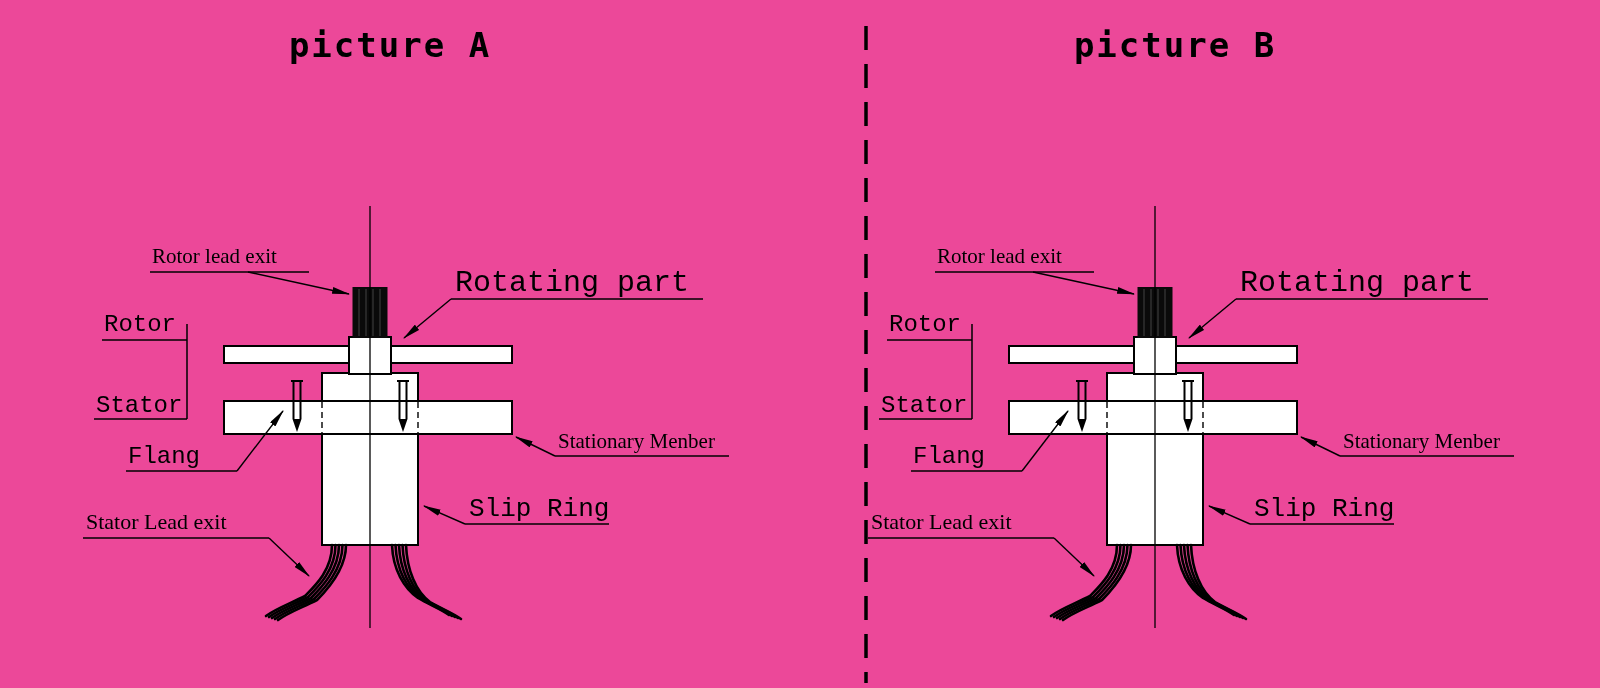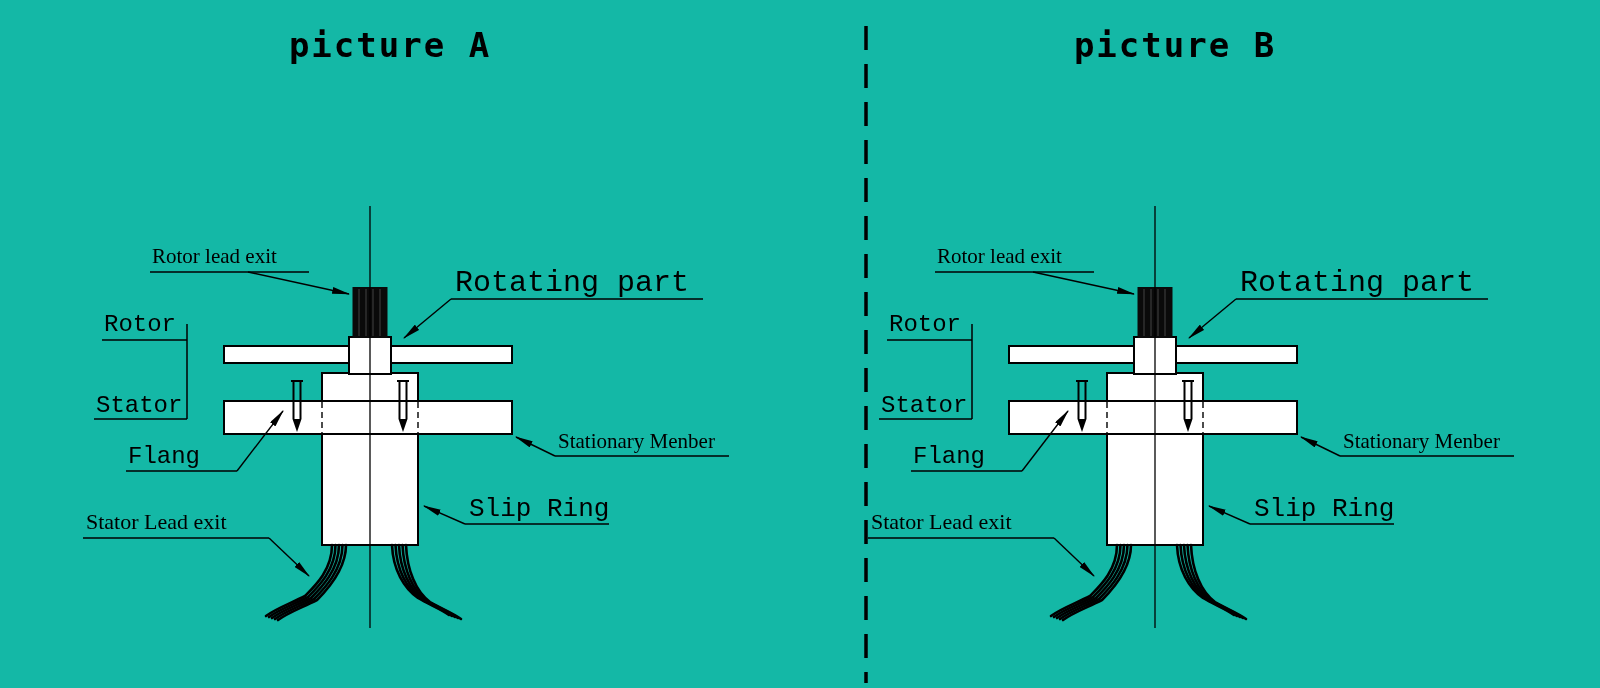--- a/index.html
+++ b/index.html
@@ -1,20 +1,20 @@
 <!DOCTYPE html>
 <html><head>
 <meta charset="utf-8">
 <style>
   html, body { margin: 0; padding: 0; background: #ffffff; }
   .canvas {
     position: relative;
     width: 1600px;
     height: 688px;
-    background: #14b8a6;
+    background: #ec4899;
     overflow: hidden;
     text-align: right;
   }
   svg { display: block; }
   .title-text {
     font-family: "DejaVu Sans Mono", monospace;
     font-size: 34px;
     font-weight: bold;
     letter-spacing: 2px;
     fill: #000000;

